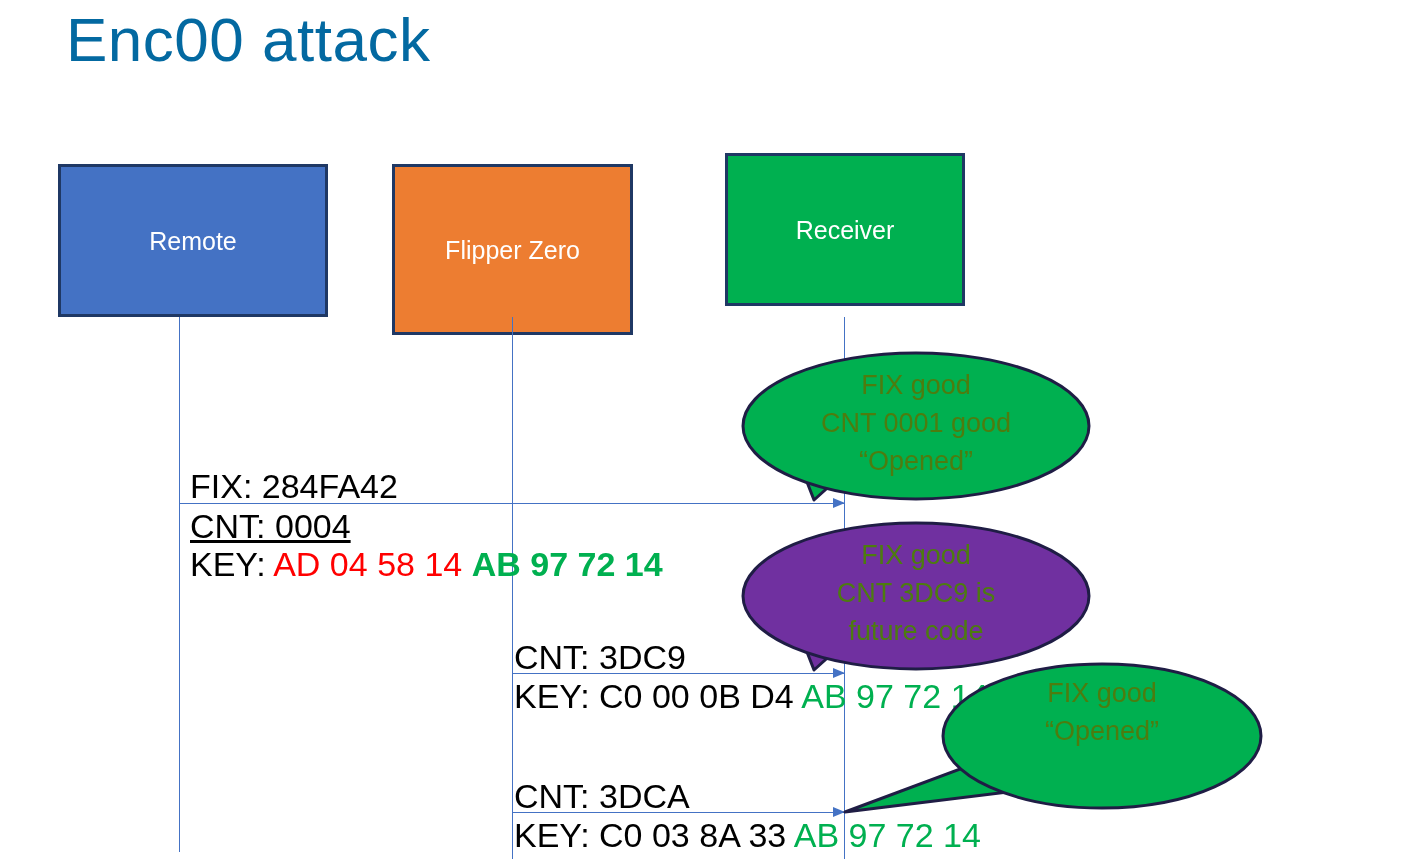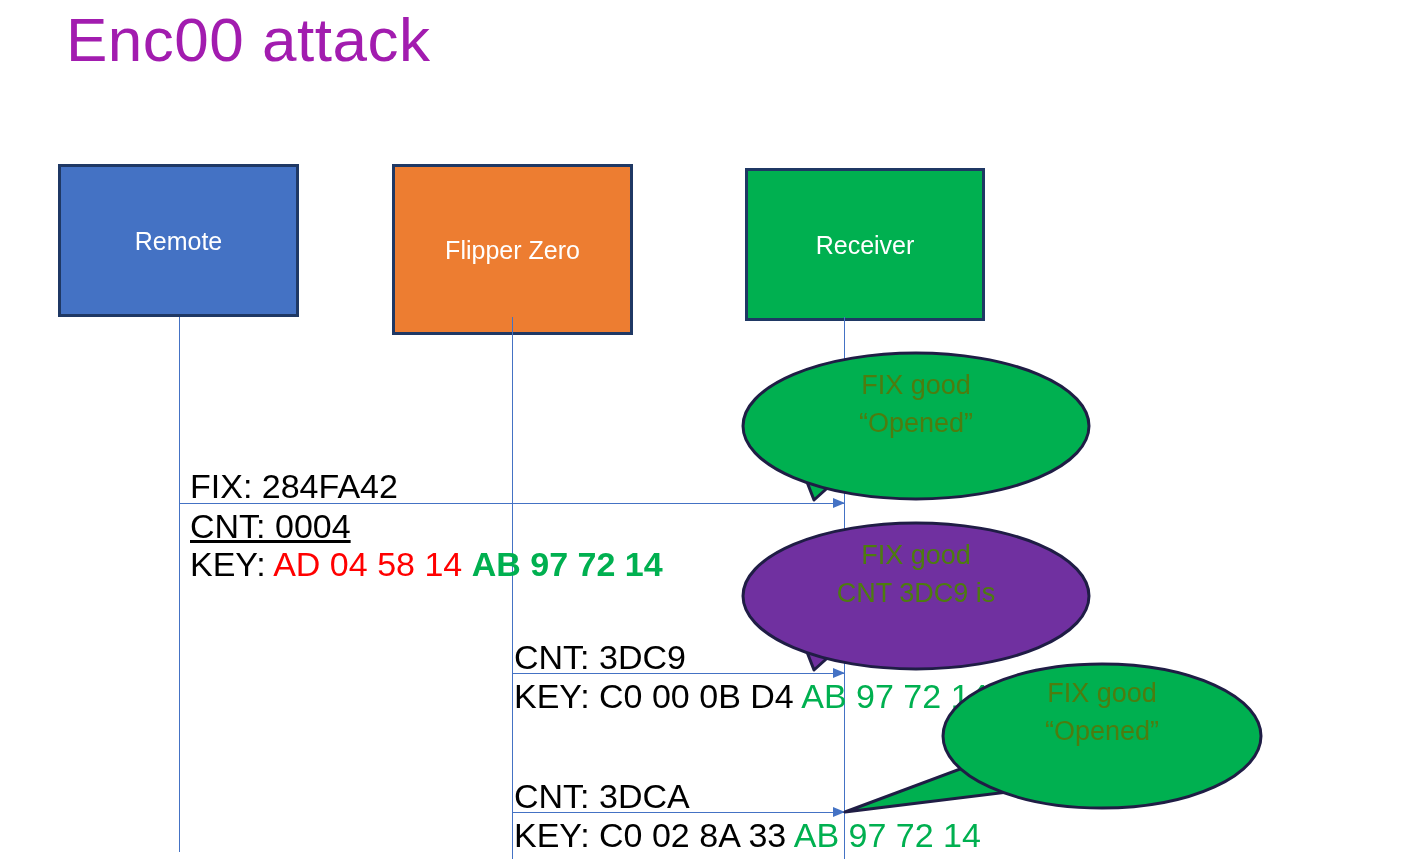--- a/index.html
+++ b/index.html
@@ -18,43 +18,43 @@
 
   
   #slide-title {
     position: absolute;
     left: 66px;
     top: 2px;
     font-size: 62px;
     font-weight: 400;
     line-height: 76px;
     letter-spacing: 0.5px;
-    color: #a21caf;
+    color: #0369a1;
     white-space: nowrap;
   }
 
   
   .actor-box {
     position: absolute;
     box-sizing: border-box;
     border: 3px solid #1F3864;
     display: flex;
     align-items: center;
     justify-content: center;
   }
   .actor-label {
     color: #ffffff;
     font-size: 25px;
     font-weight: 400;
     text-align: center;
     line-height: 30px;
   }
-  #actor-remote   { left: 58px;  top: 164px; width: 241px; height: 153px; background: #4472C4; }
+  #actor-remote   { left: 58px;  top: 164px; width: 270px; height: 153px; background: #4472C4; }
   #actor-flipper  { left: 392px; top: 164px; width: 241px; height: 171px; background: #ED7D31; }
-  #actor-receiver { left: 725px; top: 168px; width: 240px; height: 153px; background: #00B050; margin-left: 20px; }
+  #actor-receiver { left: 725px; top: 153px; width: 240px; height: 153px; background: #00B050; }
 
   
   .lifeline {
     position: absolute;
     width: 1px;
     background: #4472C4;
   }
   #lifeline-remote   { left: 179px; top: 317px; height: 535px; }
   #lifeline-flipper  { left: 512px; top: 317px; height: 542px; }
   #lifeline-receiver { left: 844px; top: 317px; height: 542px; }
@@ -152,41 +152,43 @@
 <div id="arrow-3" class="msg-arrow"></div>
 
 <div id="label-fix-1" class="msg-label">FIX: 284FA42</div>
 <div id="label-cnt-1" class="msg-label">CNT: 0004</div>
 <div id="label-key-1" class="msg-label"><span>KEY: </span><span class="key-red">AD 04 58 14</span><span>&nbsp;</span><span class="key-green">AB 97 72 14</span></div>
 
 <div id="label-cnt-2" class="msg-label">CNT: 3DC9</div>
 <div id="label-key-2" class="msg-label"><span>KEY: C0 00 0B D4 </span><span class="key-green-light">AB 97 72 14</span></div>
 
 <div id="label-cnt-3" class="msg-label">CNT: 3DCA</div>
-<div id="label-key-3" class="msg-label"><span>KEY: C0 02 8A 33 </span><span class="key-green-light">AB 97 72 14</span></div>
+<div id="label-key-3" class="msg-label"><span>KEY: C0 03 8A 33 </span><span class="key-green-light">AB 97 72 14</span></div>
 
 <div id="callout-1" class="callout">
   <svg width="348" height="162" viewBox="0 0 348 162">
     <path d="M 58 112 L 72 148 L 102 121 Z" fill="#00B050" stroke="#1F1D45" stroke-width="3" stroke-linejoin="round"></path>
     <ellipse cx="174" cy="74" rx="173" ry="73" fill="#00B050" stroke="#1F1D45" stroke-width="3"></ellipse>
   </svg>
   <div class="callout-text">
     <div>FIX good</div>
+    <div>CNT 0001 good</div>
     <div>“Opened”</div>
   </div>
 </div>
 
 <div id="callout-2" class="callout">
   <svg width="348" height="162" viewBox="0 0 348 162">
     <path d="M 58 112 L 72 148 L 102 121 Z" fill="#7030A0" stroke="#1F1D45" stroke-width="3" stroke-linejoin="round"></path>
     <ellipse cx="174" cy="74" rx="173" ry="73" fill="#7030A0" stroke="#1F1D45" stroke-width="3"></ellipse>
   </svg>
   <div class="callout-text">
     <div>FIX good</div>
     <div>CNT 3DC9 is</div>
+    <div>future code</div>
   </div>
 </div>
 
 <div id="callout-3" class="callout">
   <svg width="420" height="165" viewBox="0 0 420 165">
     <path d="M 152 96 L 2 152 L 206 127 Z" fill="#00B050" stroke="#1F1D45" stroke-width="3" stroke-linejoin="round"></path>
     <ellipse cx="259" cy="76" rx="159" ry="72" fill="#00B050" stroke="#1F1D45" stroke-width="3"></ellipse>
   </svg>
   <div class="callout-text">
     <div>FIX good</div>

